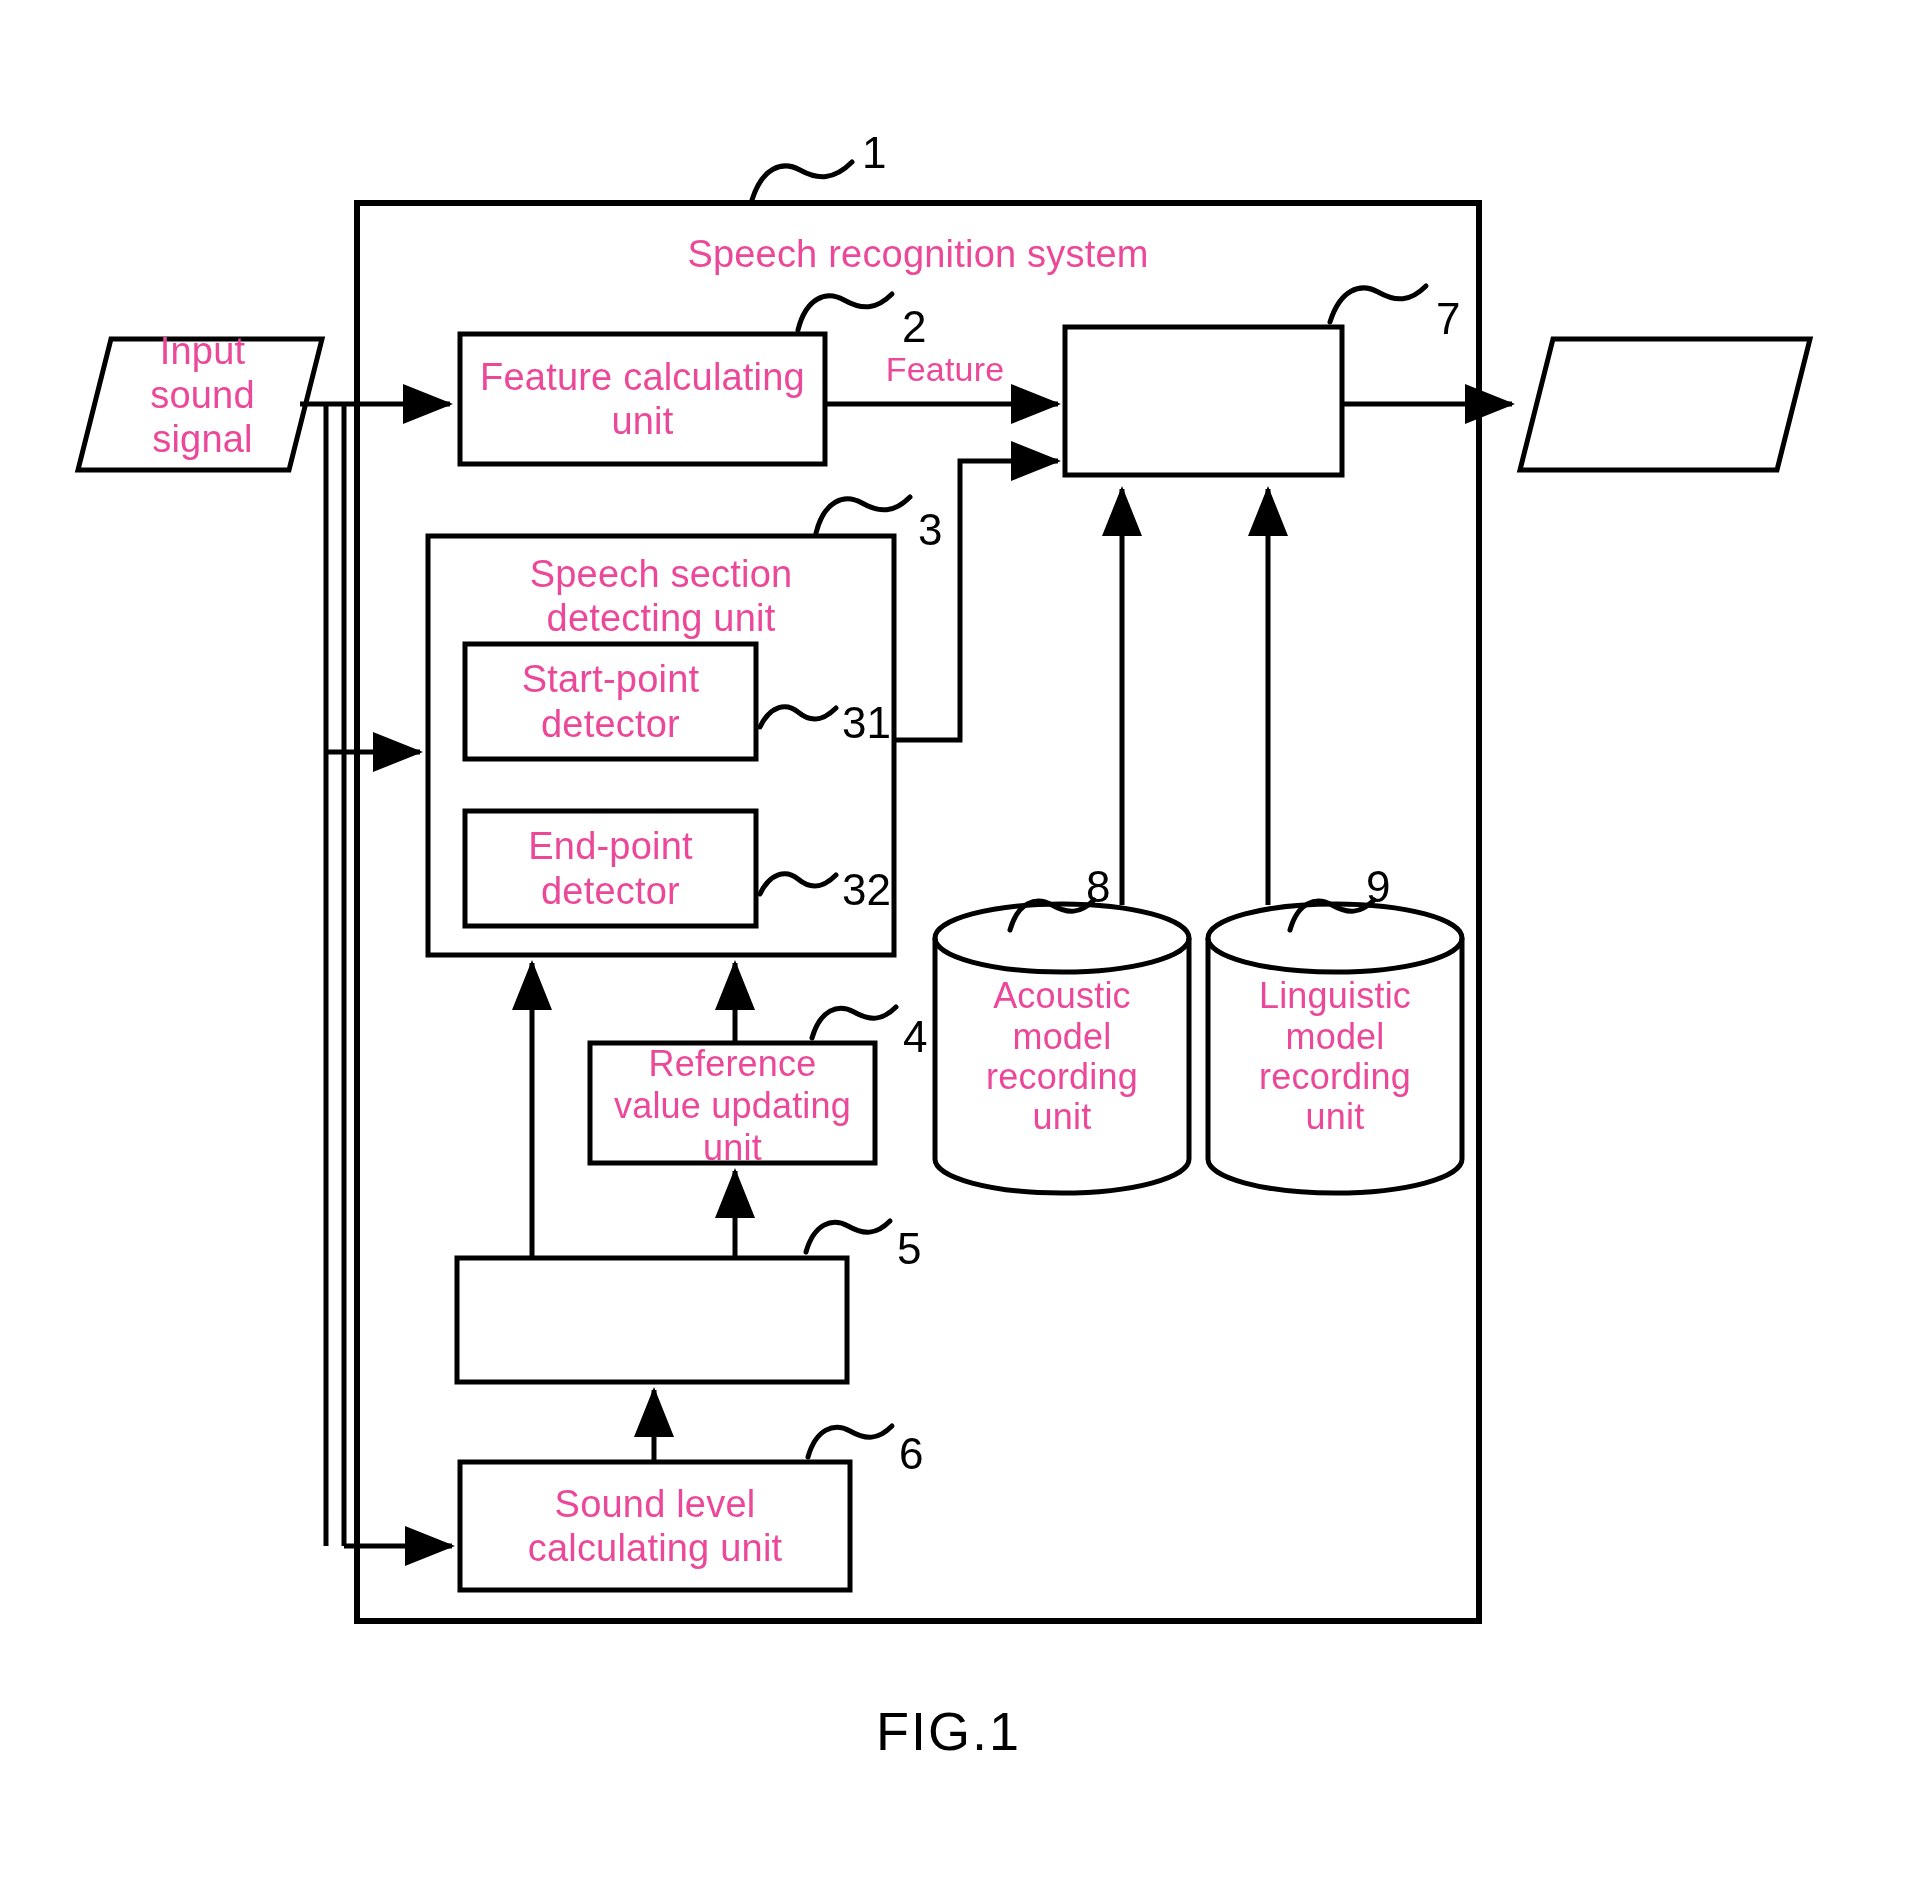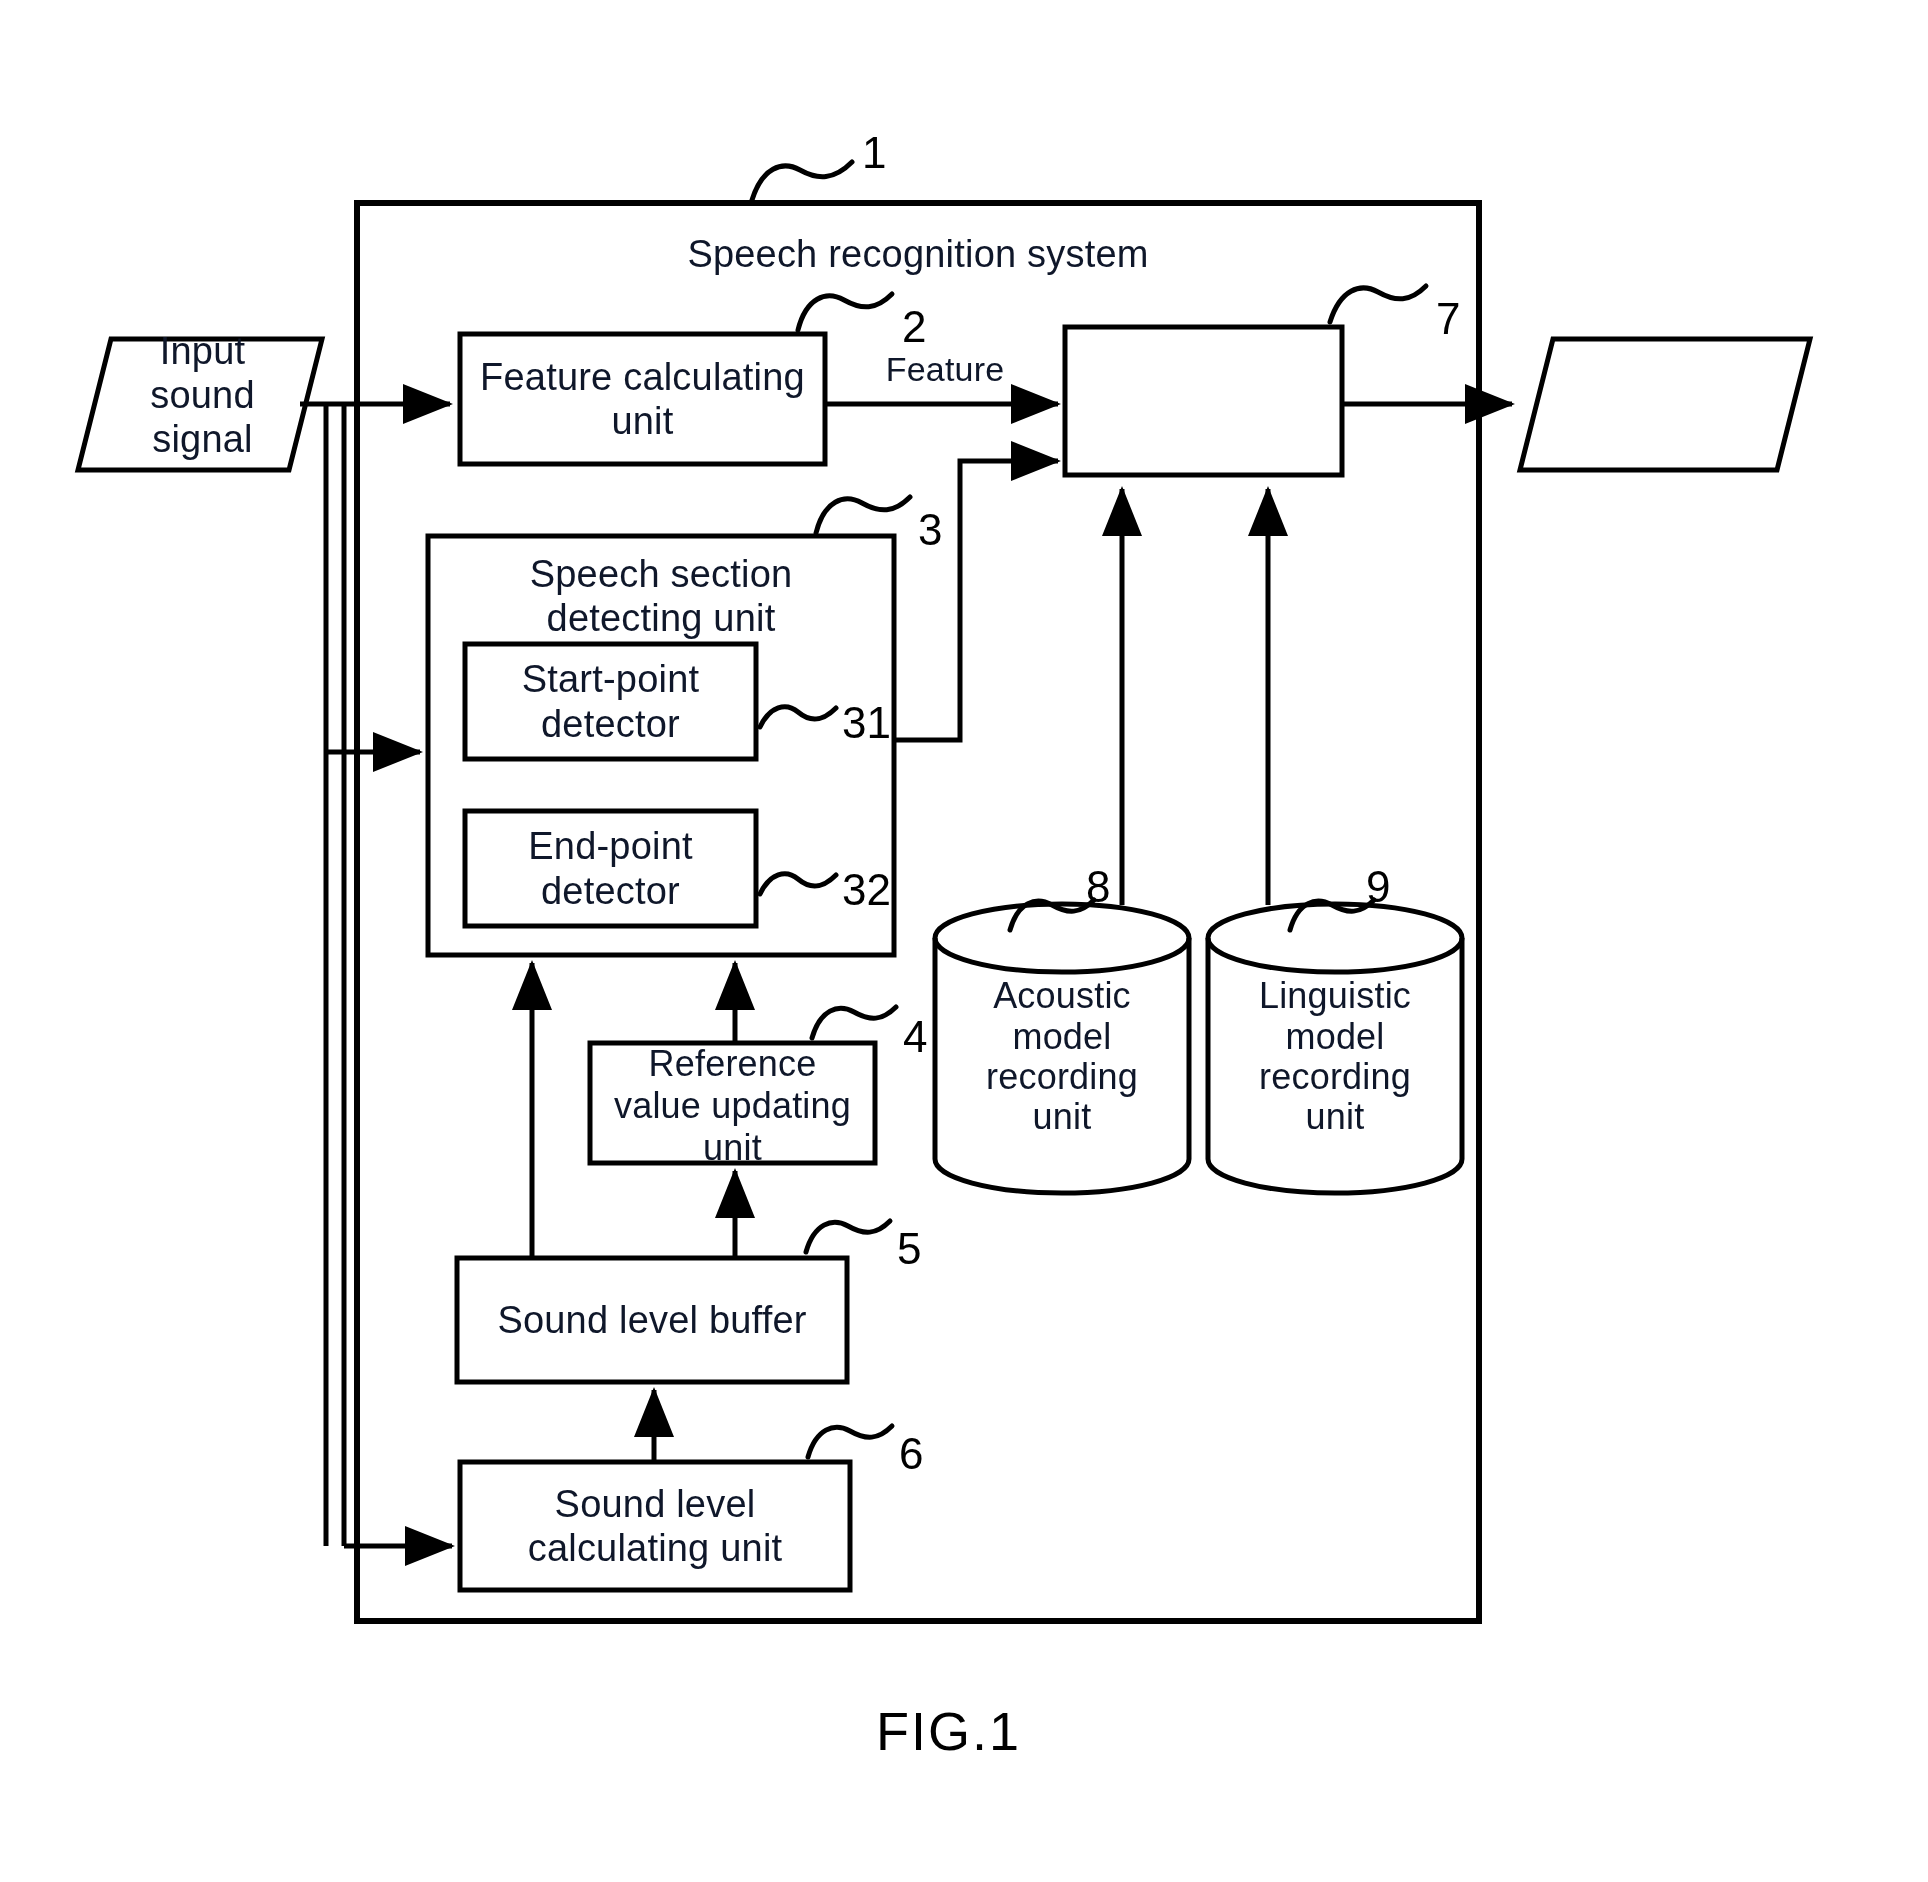--- a/index.html
+++ b/index.html
@@ -25,21 +25,21 @@
     top: 0;
     width: 1928px;
     height: 1882px;
     pointer-events: none;
   }
   .lbl {
     position: absolute;
     text-align: center;
     line-height: 1.16;
     font-family: "Liberation Sans", sans-serif;
-    color: #0f172a;
+    color: #ec4899;
     white-space: pre-line;
     display: flex;
     align-items: center;
     justify-content: center;
     letter-spacing: 0.2px;
   }
   .boxlabel { font-size: 38px; }
   .syslabel { font-size: 38px; }
   .ioparalabel { font-size: 38px; }
   .cyl-label { font-size: 36px; line-height: 1.12; }
@@ -176,21 +176,20 @@
 
   <div class="lbl boxlabel" style="left:465px; top:811px; width:291px; height:115px;">End-point
 detector</div>
   <div class="refnum" style="left:842px; top:865px;">32</div>
 
   <div class="lbl boxlabel" style="left:588px; top:1043px; width:289px; height:126px; font-size:36px;">Reference
 value updating
 unit</div>
   <div class="refnum" style="left:903px; top:1012px;">4</div>
 
-  <div class="lbl boxlabel" style="left:457px; top:1258px; width:390px; height:124px;">Sound level buffer</div>
   <div class="refnum" style="left:897px; top:1224px;">5</div>
 
   <div class="lbl boxlabel" style="left:460px; top:1462px; width:390px; height:128px;">Sound level
 calculating unit</div>
   <div class="refnum" style="left:899px; top:1429px;">6</div>
 
   <div class="lbl cyl-label" style="left:940px; top:962px; width:244px; height:190px;">Acoustic
 model
 recording
 unit</div>

